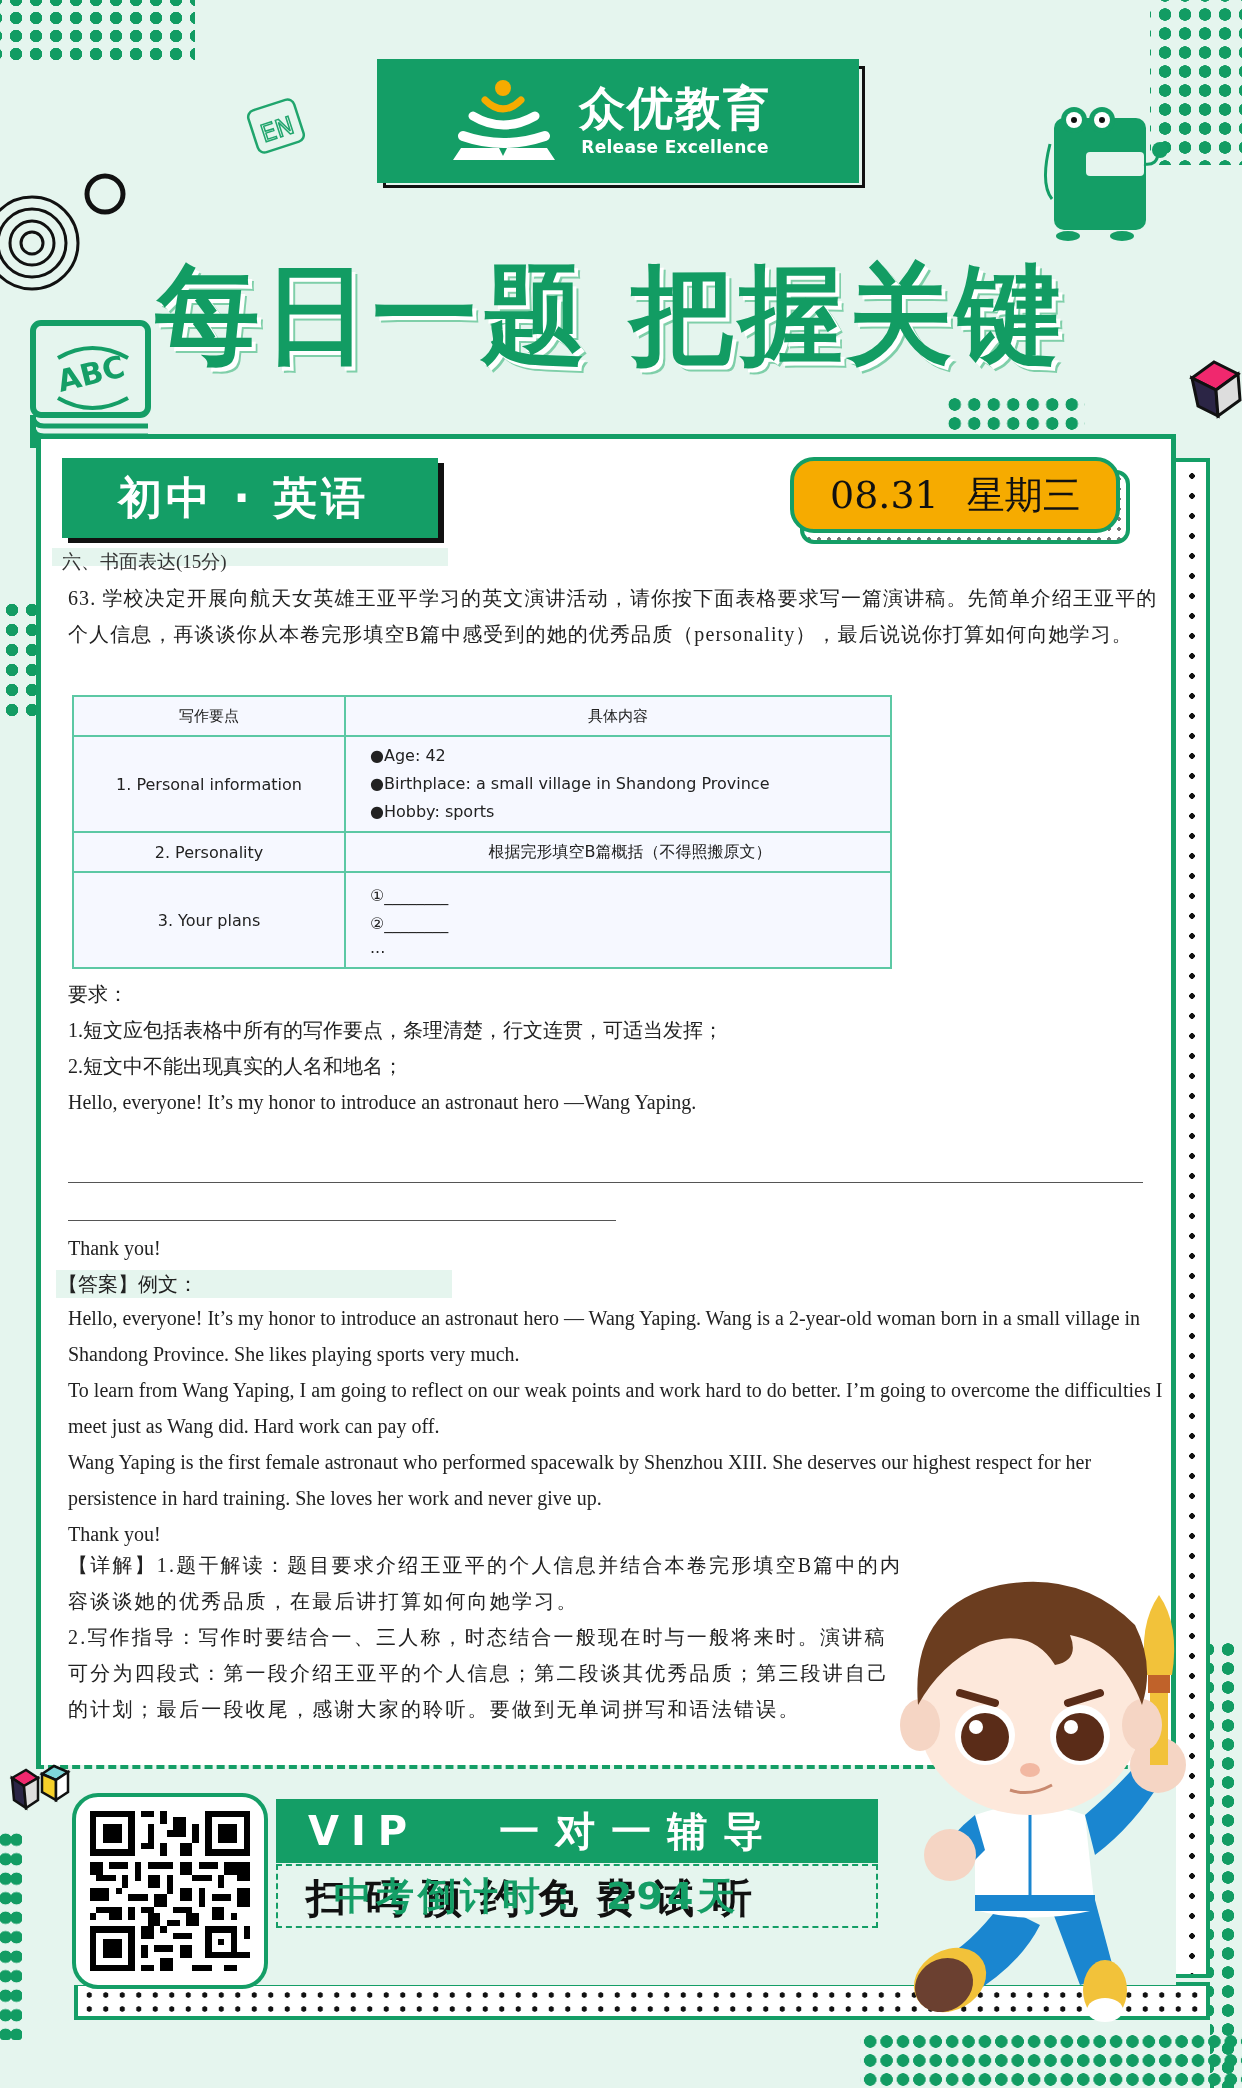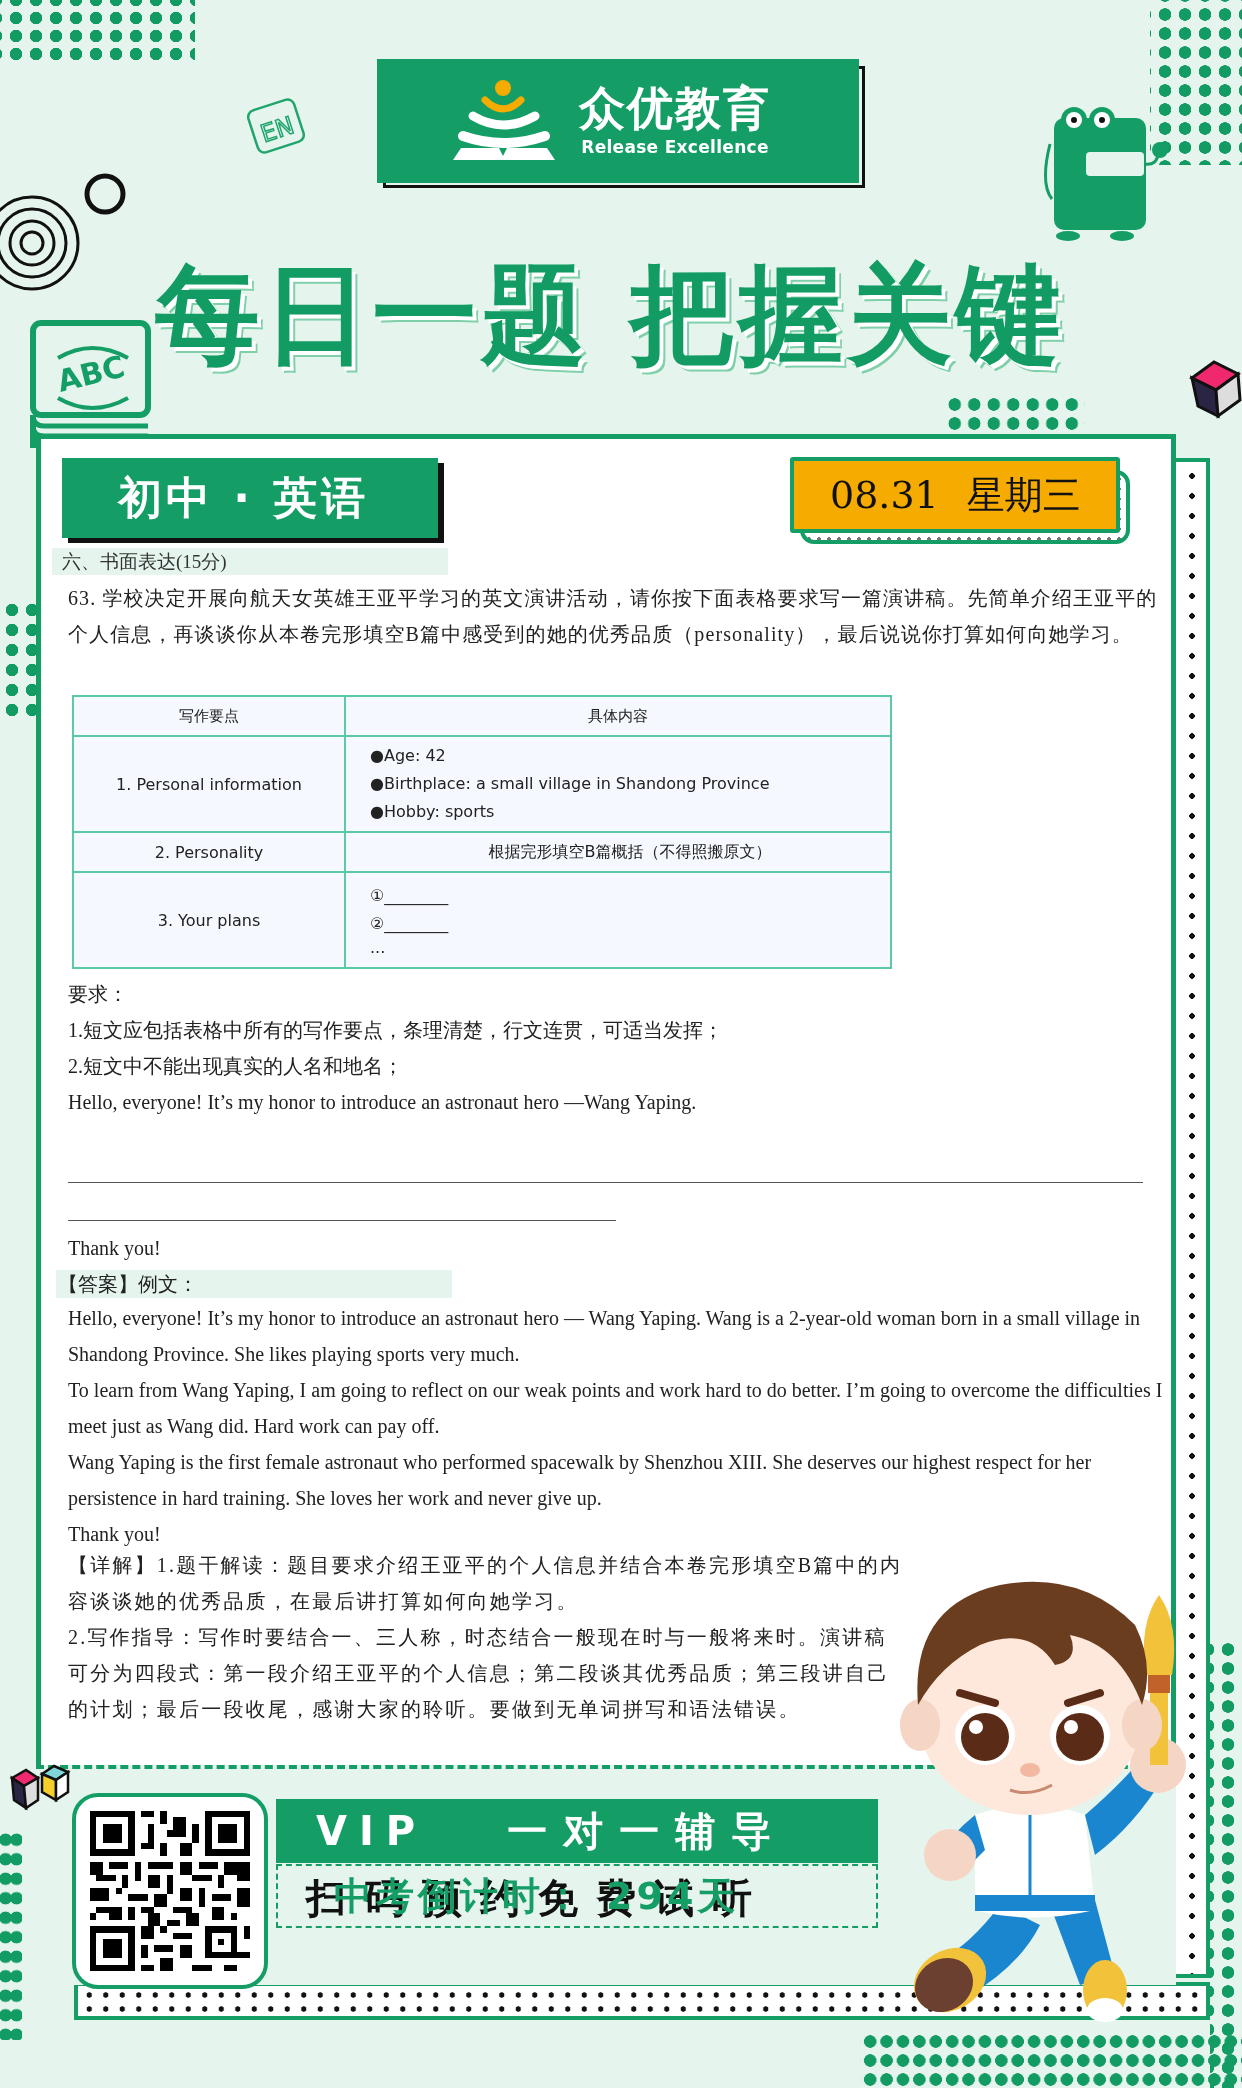--- a/index.html
+++ b/index.html
@@ -40,26 +40,26 @@
   .card { position: absolute; left: 36px; top: 434px; width: 1140px; height: 1550px; background: #fff; border: 5px solid #149e66; }
 
   
   .subject-shadow { position: absolute; left: 68px; top: 463px; width: 376px; height: 80px; background: #111; }
   .subject { position: absolute; left: 62px; top: 458px; width: 376px; height: 80px; background: #149e66;
     color: #fff; font-family: "DejaVu Sans", sans-serif; font-weight: bold; font-size: 44px; line-height: 80px; padding-left: 56px; letter-spacing: 4px; }
 
   
   .date-back { position: absolute; left: 800px; top: 470px; width: 330px; height: 74px; border: 4px solid #149e66; border-radius: 14px; background: #fff;
     background-image: radial-gradient(circle, #777 1.6px, transparent 2px); background-size: 10px 10px; }
-  .date { position: absolute; left: 790px; top: 457px; width: 330px; height: 76px; background: #f6ab00; border: 4px solid #149e66; border-radius: 3px;
+  .date { position: absolute; left: 790px; top: 457px; width: 330px; height: 76px; background: #f6ab00; border: 4px solid #149e66; border-radius: 24px;
     font-family: "DejaVu Serif", serif; font-size: 38px; line-height: 68px; color: #111; padding-left: 36px; white-space: nowrap; }
   .date .d2 { margin-left: 28px; }
 
   
-  .sec-heading { position: absolute; left: 52px; top: 548px; width: 396px; height: 27px; background: #e5f5ee; font-size: 19px; line-height: 28px; padding-left: 10px; color: #333; }
+  .sec-heading { position: absolute; left: 52px; top: 548px; width: 396px; height: 18px; background: #e5f5ee; font-size: 19px; line-height: 28px; padding-left: 10px; color: #333; }
   .para { position: absolute; left: 68px; font-size: 20px; line-height: 36px; color: #222; }
   .q-intro { top: 580px; width: 1090px; letter-spacing: 1.1px; }
 
   table.points { position: absolute; left: 72px; top: 695px; width: 820px; border-collapse: collapse; background: #f6f8ff;
     font-family: "DejaVu Sans", sans-serif; font-size: 16px; color: #222; }
   table.points td, table.points th { border: 2px solid #5cc8a4; font-weight: normal; }
   table.points th { height: 40px; text-align: center; font-size: 15px; }
   table.points td.col1 { width: 272px; text-align: center; }
   table.points td.col2 { padding-left: 24px; }
   .r1 { height: 96px; } .r2 { height: 40px; } .r3 { height: 96px; }
@@ -70,21 +70,21 @@
   .blank-line { position: absolute; left: 68px; height: 0; border-top: 1.5px solid #555; }
 
   .ans-heading { position: absolute; left: 56px; top: 1270px; width: 396px; height: 28px; background: #e5f5ee; font-size: 20px; line-height: 28px; padding-left: 2px; }
   .answer { top: 1300px; width: 1100px; }
   .explain { top: 1547px; width: 840px; letter-spacing: 2.2px; }
 
   
   .promo { position: absolute; left: 36px; top: 1765px; width: 1140px; height: 220px; border-top: 4px dashed #149e66; background: #e5f5ee; }
   .qr-frame { position: absolute; left: 72px; top: 1793px; width: 196px; height: 196px; border: 4px solid #149e66; border-radius: 26px; background: #fff; padding: 14px; }
   .vip-bar { position: absolute; left: 276px; top: 1799px; width: 602px; height: 64px; background: #149e66; color: #fff;
-    font-family: "DejaVu Sans", sans-serif; font-weight: bold; font-size: 40px; line-height: 64px; padding-left: 40px; letter-spacing: 12px; white-space: nowrap; }
+    font-family: "DejaVu Sans", sans-serif; font-weight: bold; font-size: 40px; line-height: 64px; padding-left: 32px; letter-spacing: 12px; white-space: nowrap; }
   .vip-bar .right { margin-left: 80px; letter-spacing: 16px; }
   .trial { position: absolute; left: 306px; top: 1868px; width: 600px; height: 60px; font-family: "DejaVu Sans", sans-serif; font-weight: bold; font-size: 40px; color: #111; letter-spacing: 18px; white-space: nowrap; line-height: 60px; }
   .countdown { position: absolute; left: 276px; top: 1864px; width: 602px; height: 64px; border: 2px dashed #149e66;
     font-family: "DejaVu Sans", sans-serif; font-weight: bold; font-size: 38px; color: #149e66; line-height: 60px; padding-left: 56px; letter-spacing: 4px; white-space: nowrap; }
   .countdown .num { margin-left: 20px; }
 </style>
 </head>
 <body>
 
 <div class="dots" style="left:0;top:0;width:195px;height:60px;background-size:20px 18px;background-position:6px -9px;"></div>

